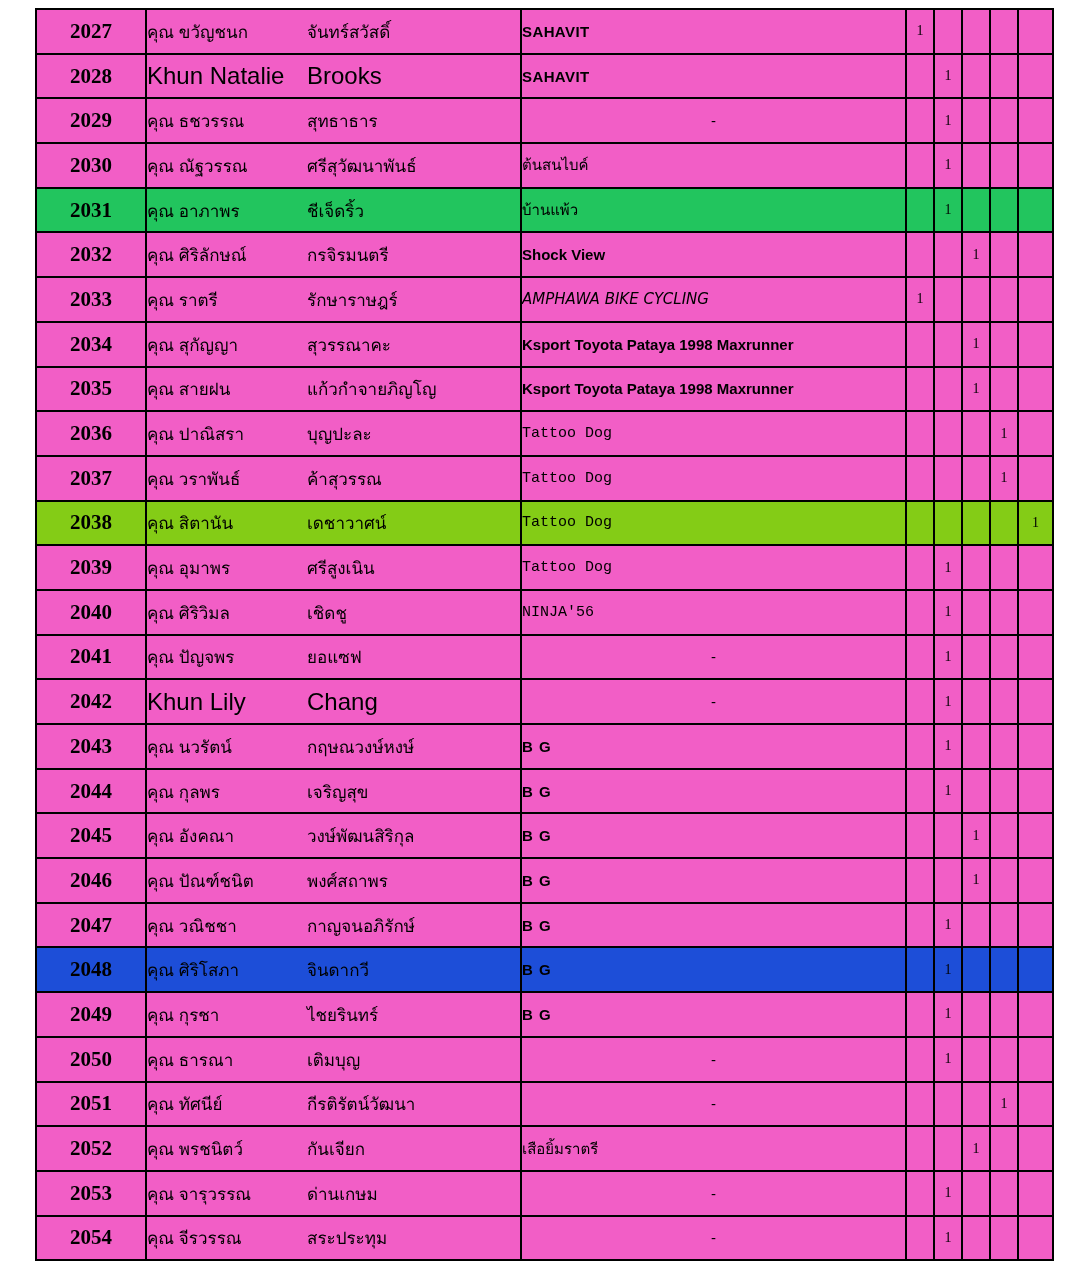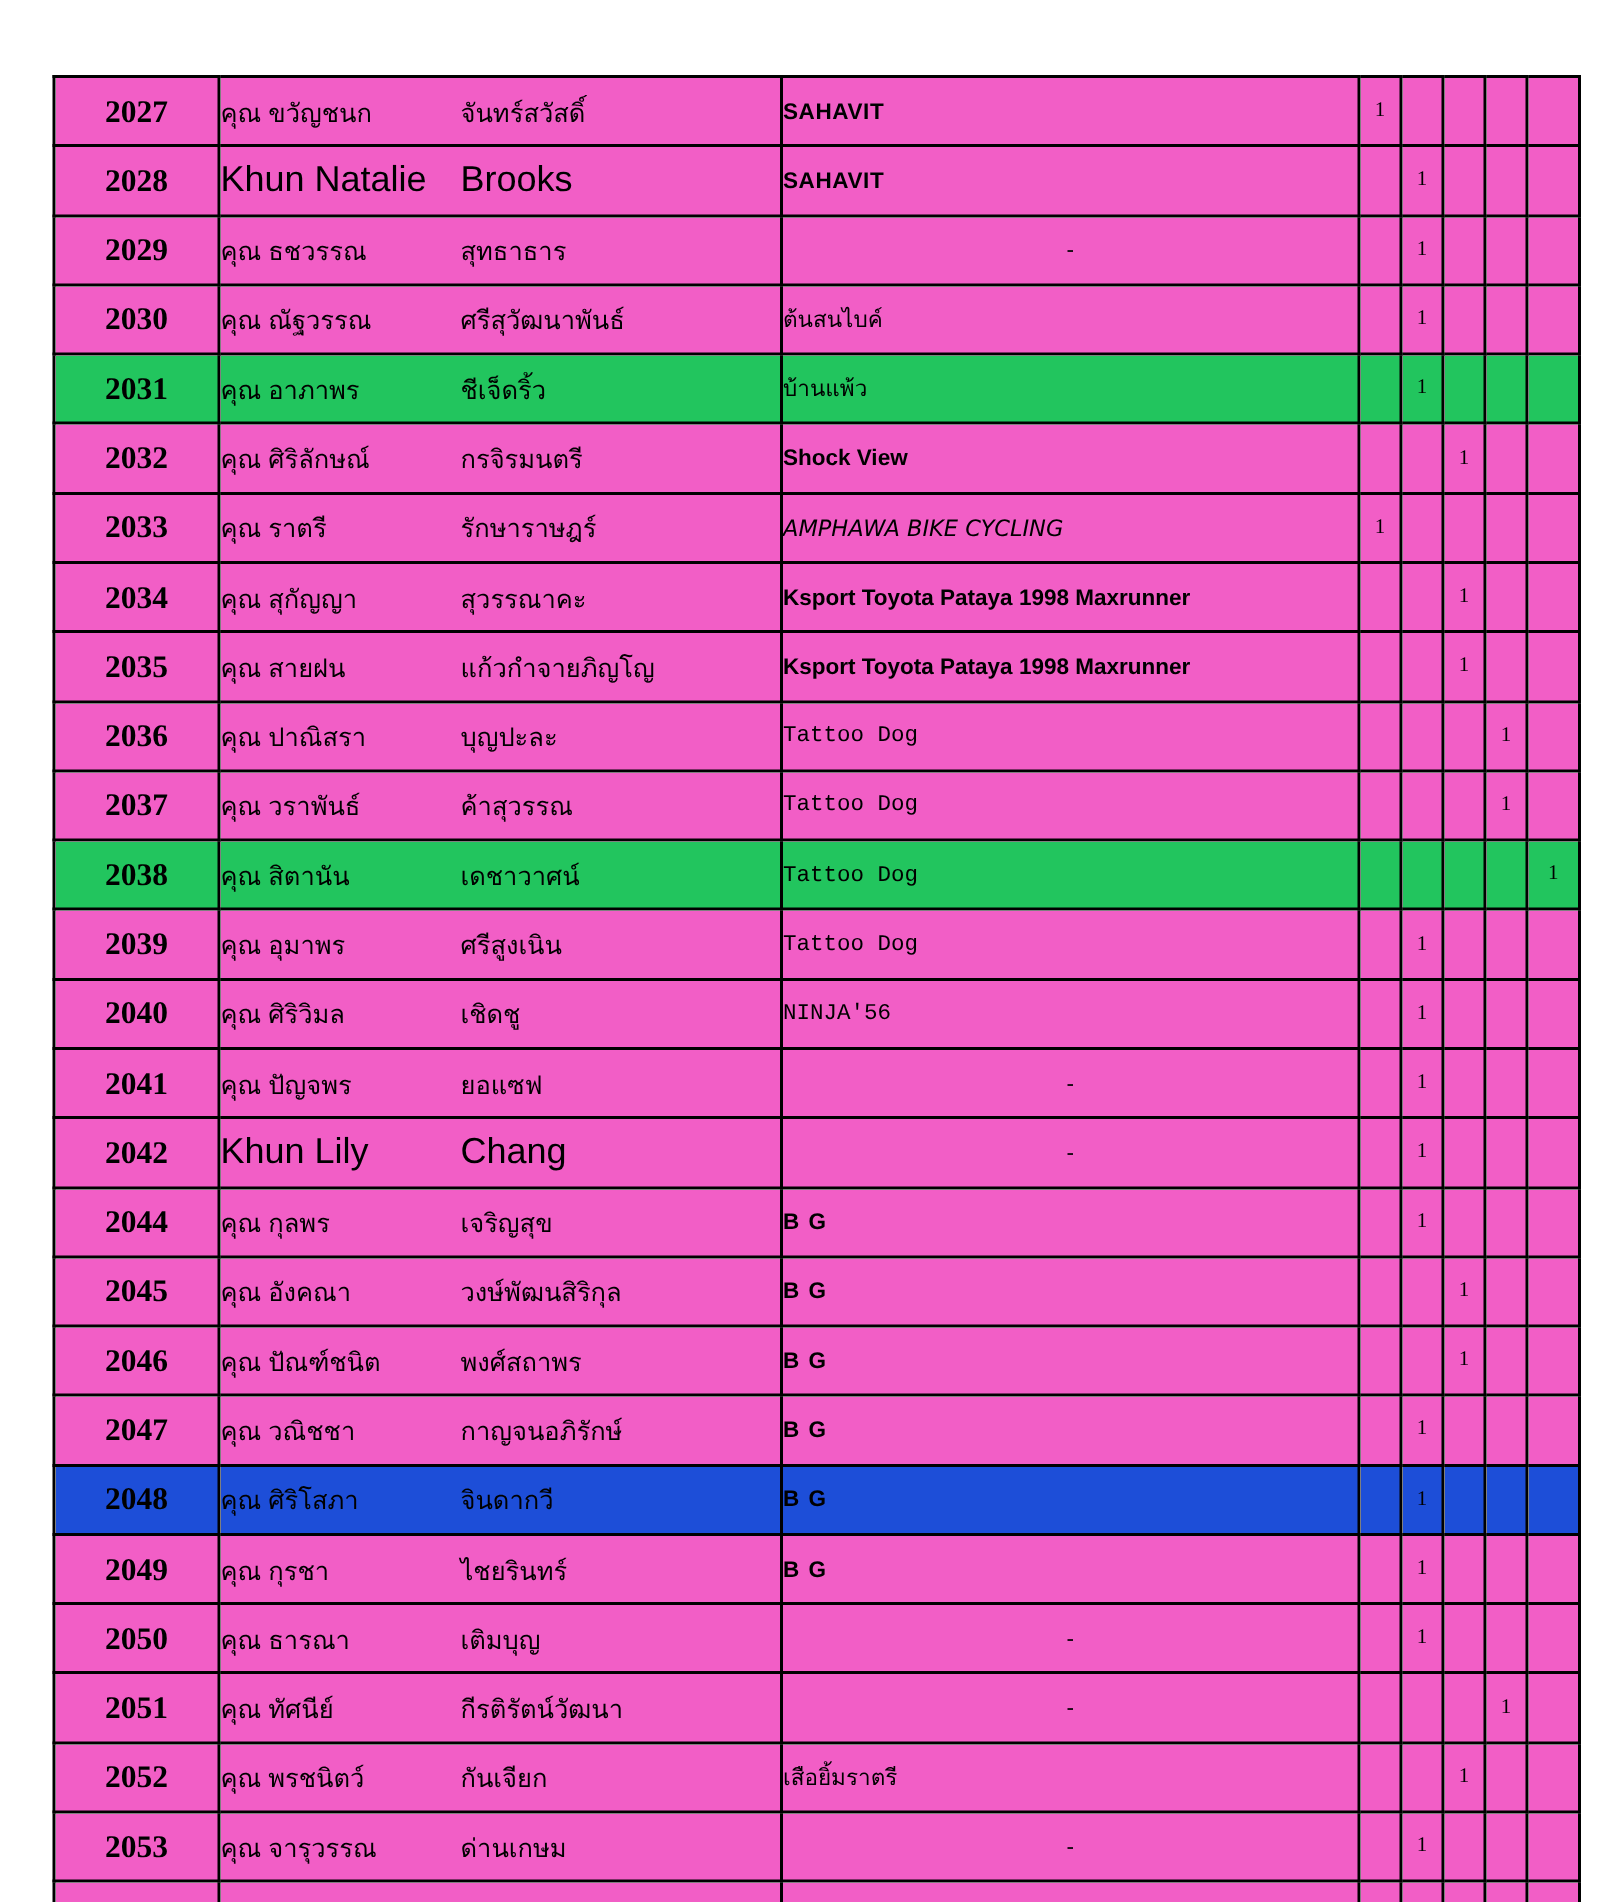--- a/index.html
+++ b/index.html
@@ -1,17 +1,17 @@
 <!DOCTYPE html>
 <html><head>
 <meta charset="utf-8">
 <style>
   html,body{margin:0;padding:0;background:#ffffff;}
   body{width:1080px;height:1268px;position:relative;font-family:"Liberation Sans",sans-serif;color:#000;}
-  .sheet{position:absolute;left:35px;top:8px;width:1017px;height:1088px;margin-top:42px;}
+  .sheet{position:absolute;left:35px;top:8px;width:1017px;height:1088px;}
   table.roster{border-collapse:collapse;table-layout:fixed;width:1017px;height:1252px;}
   table.roster td{border:2px solid #000;padding:0;overflow:hidden;vertical-align:middle;}
   tr.row{height:44.7px;}
   col.c-no{width:110px;}
   col.c-name{width:375px;}
   col.c-team{width:385px;}
   col.c-m{width:28px;}
   col.c-m-last{width:35px;}
   td.no-cell{text-align:center;font-family:"Liberation Serif",serif;font-weight:bold;font-size:21px;}
   td.name-cell{padding-left:8px;}
@@ -171,21 +171,21 @@
     <td class="name-cell">
       <span class="fname">คุณ วราพันธ์</span><span class="lname">ค้าสุวรรณ</span>
     </td>
     <td class="team-cell t-mono">Tattoo Dog</td>
     <td class="mark-cell"></td>
     <td class="mark-cell"></td>
     <td class="mark-cell"></td>
     <td class="mark-cell">1</td>
     <td class="mark-cell"></td>
   </tr>
-        <tr class="row" style="background: #22c55e;">
+        <tr class="row" style="background: #84cc16;">
     <td class="no-cell">2038</td>
     <td class="name-cell">
       <span class="fname">คุณ สิตานัน</span><span class="lname">เดชาวาศน์</span>
     </td>
     <td class="team-cell t-mono">Tattoo Dog</td>
     <td class="mark-cell"></td>
     <td class="mark-cell"></td>
     <td class="mark-cell"></td>
     <td class="mark-cell"></td>
     <td class="mark-cell">1</td>
@@ -225,20 +225,32 @@
     <td class="mark-cell"></td>
     <td class="mark-cell"></td>
     <td class="mark-cell"></td>
   </tr>
         <tr class="row eng" style="background: rgb(242, 94, 198);">
     <td class="no-cell">2042</td>
     <td class="name-cell">
       <span class="fname">Khun Lily</span><span class="lname">Chang</span>
     </td>
     <td class="team-cell t-dash">-</td>
+    <td class="mark-cell"></td>
+    <td class="mark-cell">1</td>
+    <td class="mark-cell"></td>
+    <td class="mark-cell"></td>
+    <td class="mark-cell"></td>
+  </tr>
+        <tr class="row" style="background: rgb(242, 94, 198);">
+    <td class="no-cell">2043</td>
+    <td class="name-cell">
+      <span class="fname">คุณ นวรัตน์</span><span class="lname">กฤษณวงษ์หงษ์</span>
+    </td>
+    <td class="team-cell t-bg">B G</td>
     <td class="mark-cell"></td>
     <td class="mark-cell">1</td>
     <td class="mark-cell"></td>
     <td class="mark-cell"></td>
     <td class="mark-cell"></td>
   </tr>
         <tr class="row" style="background: rgb(242, 94, 198);">
     <td class="no-cell">2044</td>
     <td class="name-cell">
       <span class="fname">คุณ กุลพร</span><span class="lname">เจริญสุข</span>

